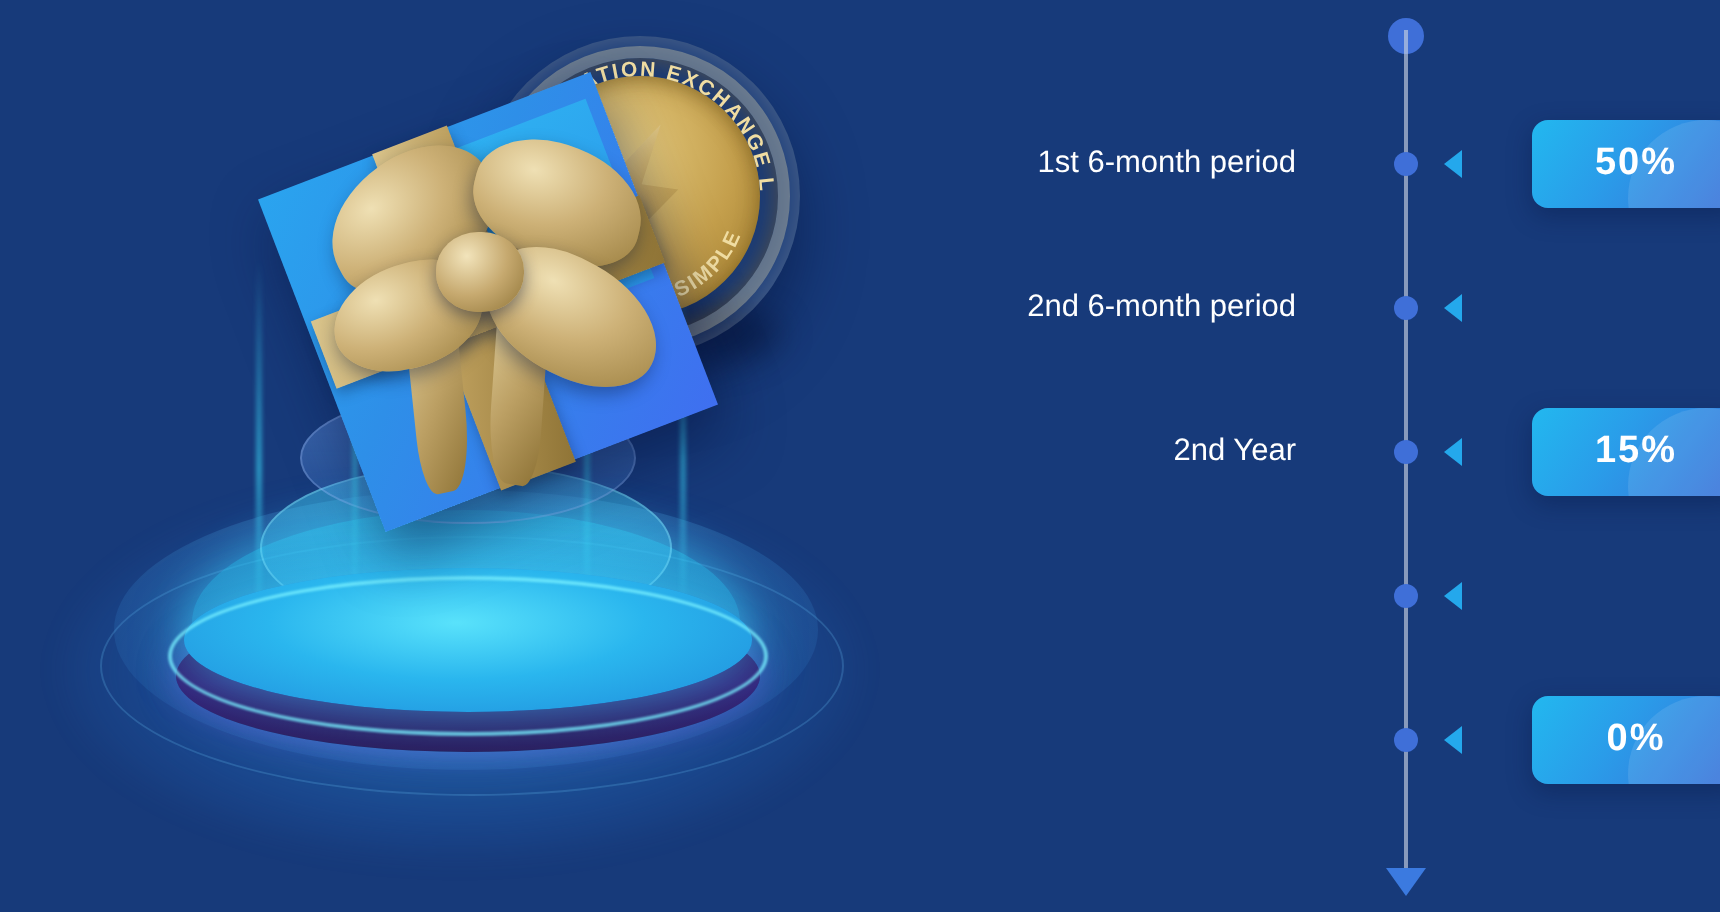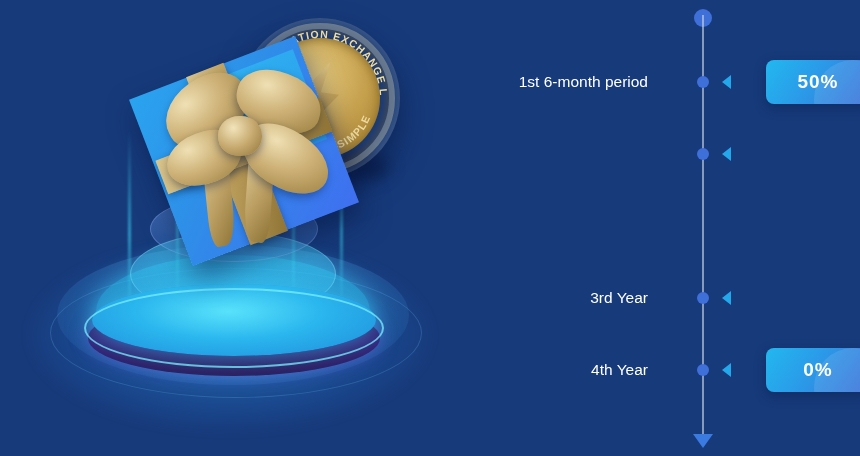--- a/index.html
+++ b/index.html
@@ -259,33 +259,40 @@
     <div class="row" style="top:60px;">
       <div class="row-label">1st 6-month period</div>
       <div class="row-dot"></div>
       <div class="pill-notch"></div>
       <div class="pill">
         <span class="pill-value">50%</span>
       </div>
     </div>
 
     <div class="row" style="top:132px;">
-      <div class="row-dot"></div>
-      <div class="pill-notch"></div>
-    </div>
-
+      <div class="row-label">2nd 6-month period</div>
+      <div class="row-dot"></div>
+      <div class="pill-notch"></div>
+    </div>
+
+    <div class="row" style="top:204px;">
+      <div class="row-label">2nd Year</div>
+      <div class="row-dot"></div>
+      <div class="pill-notch"></div>
+      <div class="pill">
+        <span class="pill-value">15%</span>
+      </div>
+    </div>
 
     <div class="row" style="top:276px;">
-      <div class="row-label">3rd Year</div>
       <div class="row-dot"></div>
       <div class="pill-notch"></div>
     </div>
 
     <div class="row" style="top:348px;">
-      <div class="row-label">4th Year</div>
       <div class="row-dot"></div>
       <div class="pill-notch"></div>
       <div class="pill">
         <span class="pill-value">0%</span>
       </div>
     </div>
   </div>
 
 </div>
 

